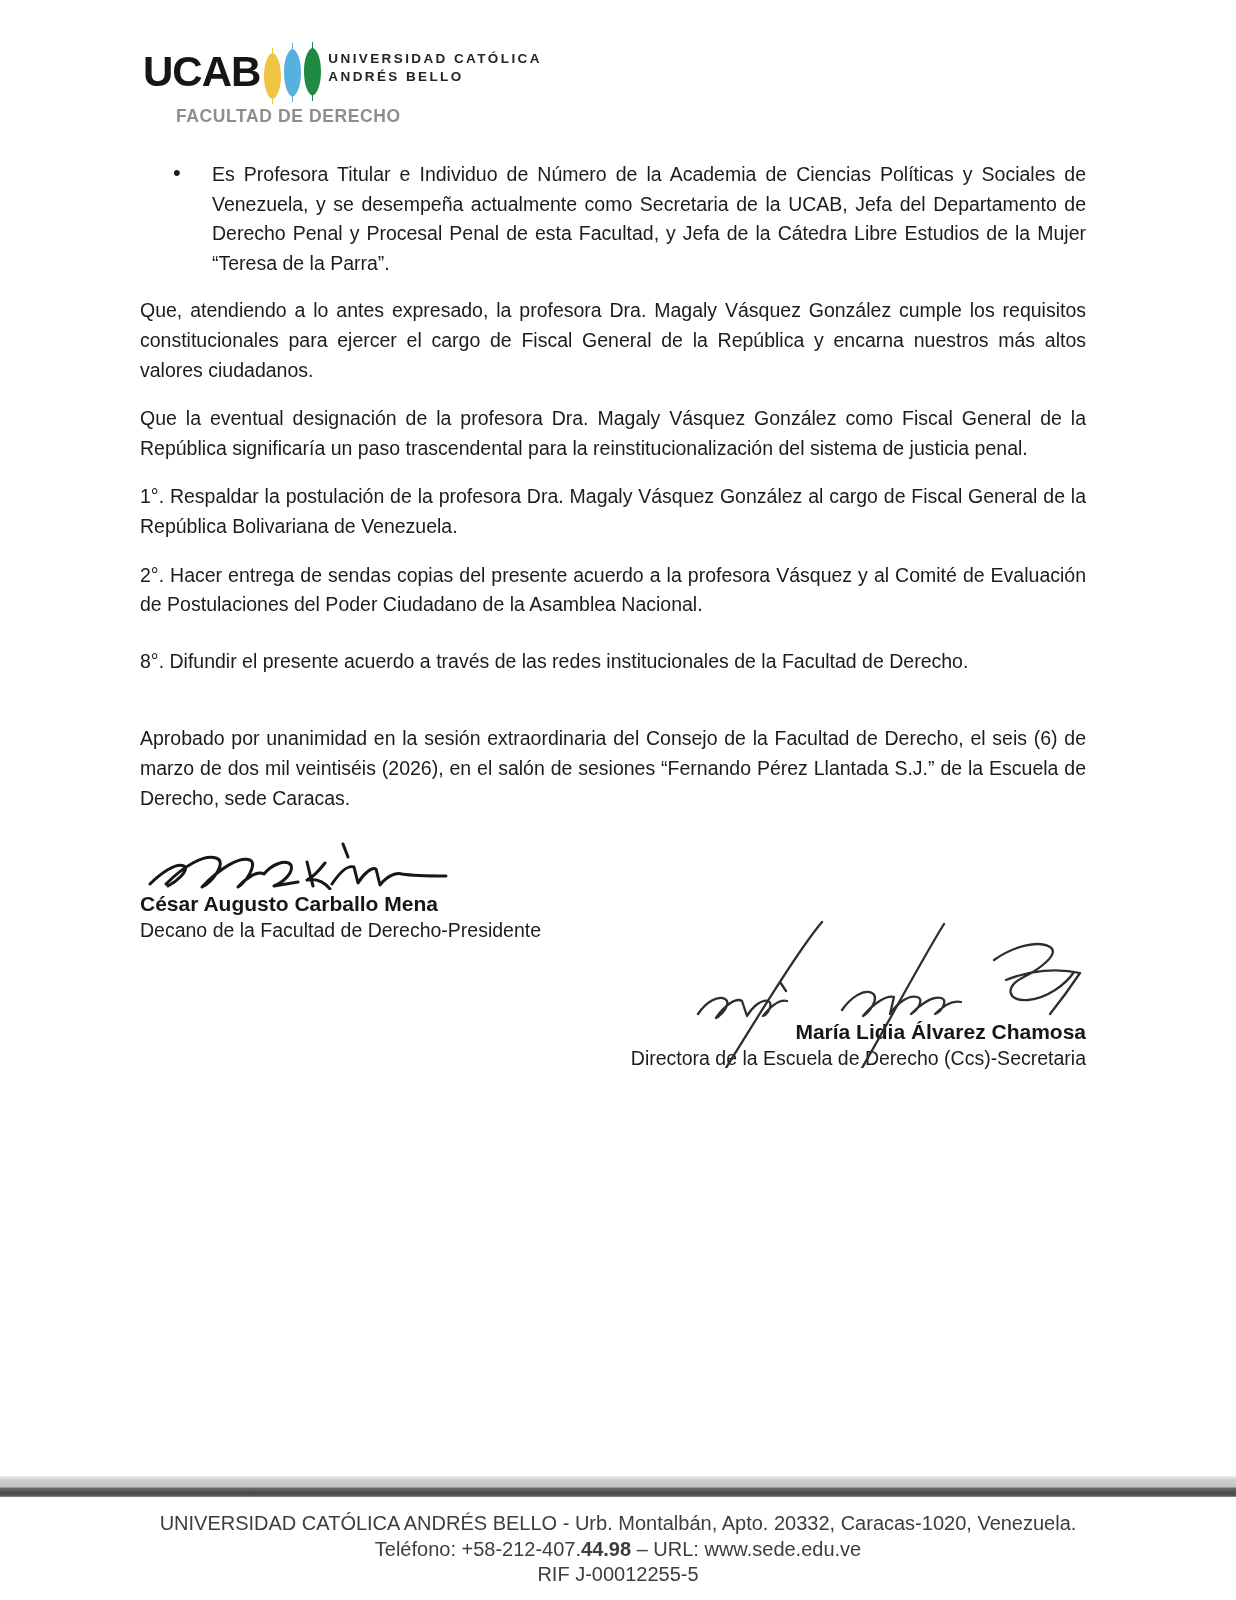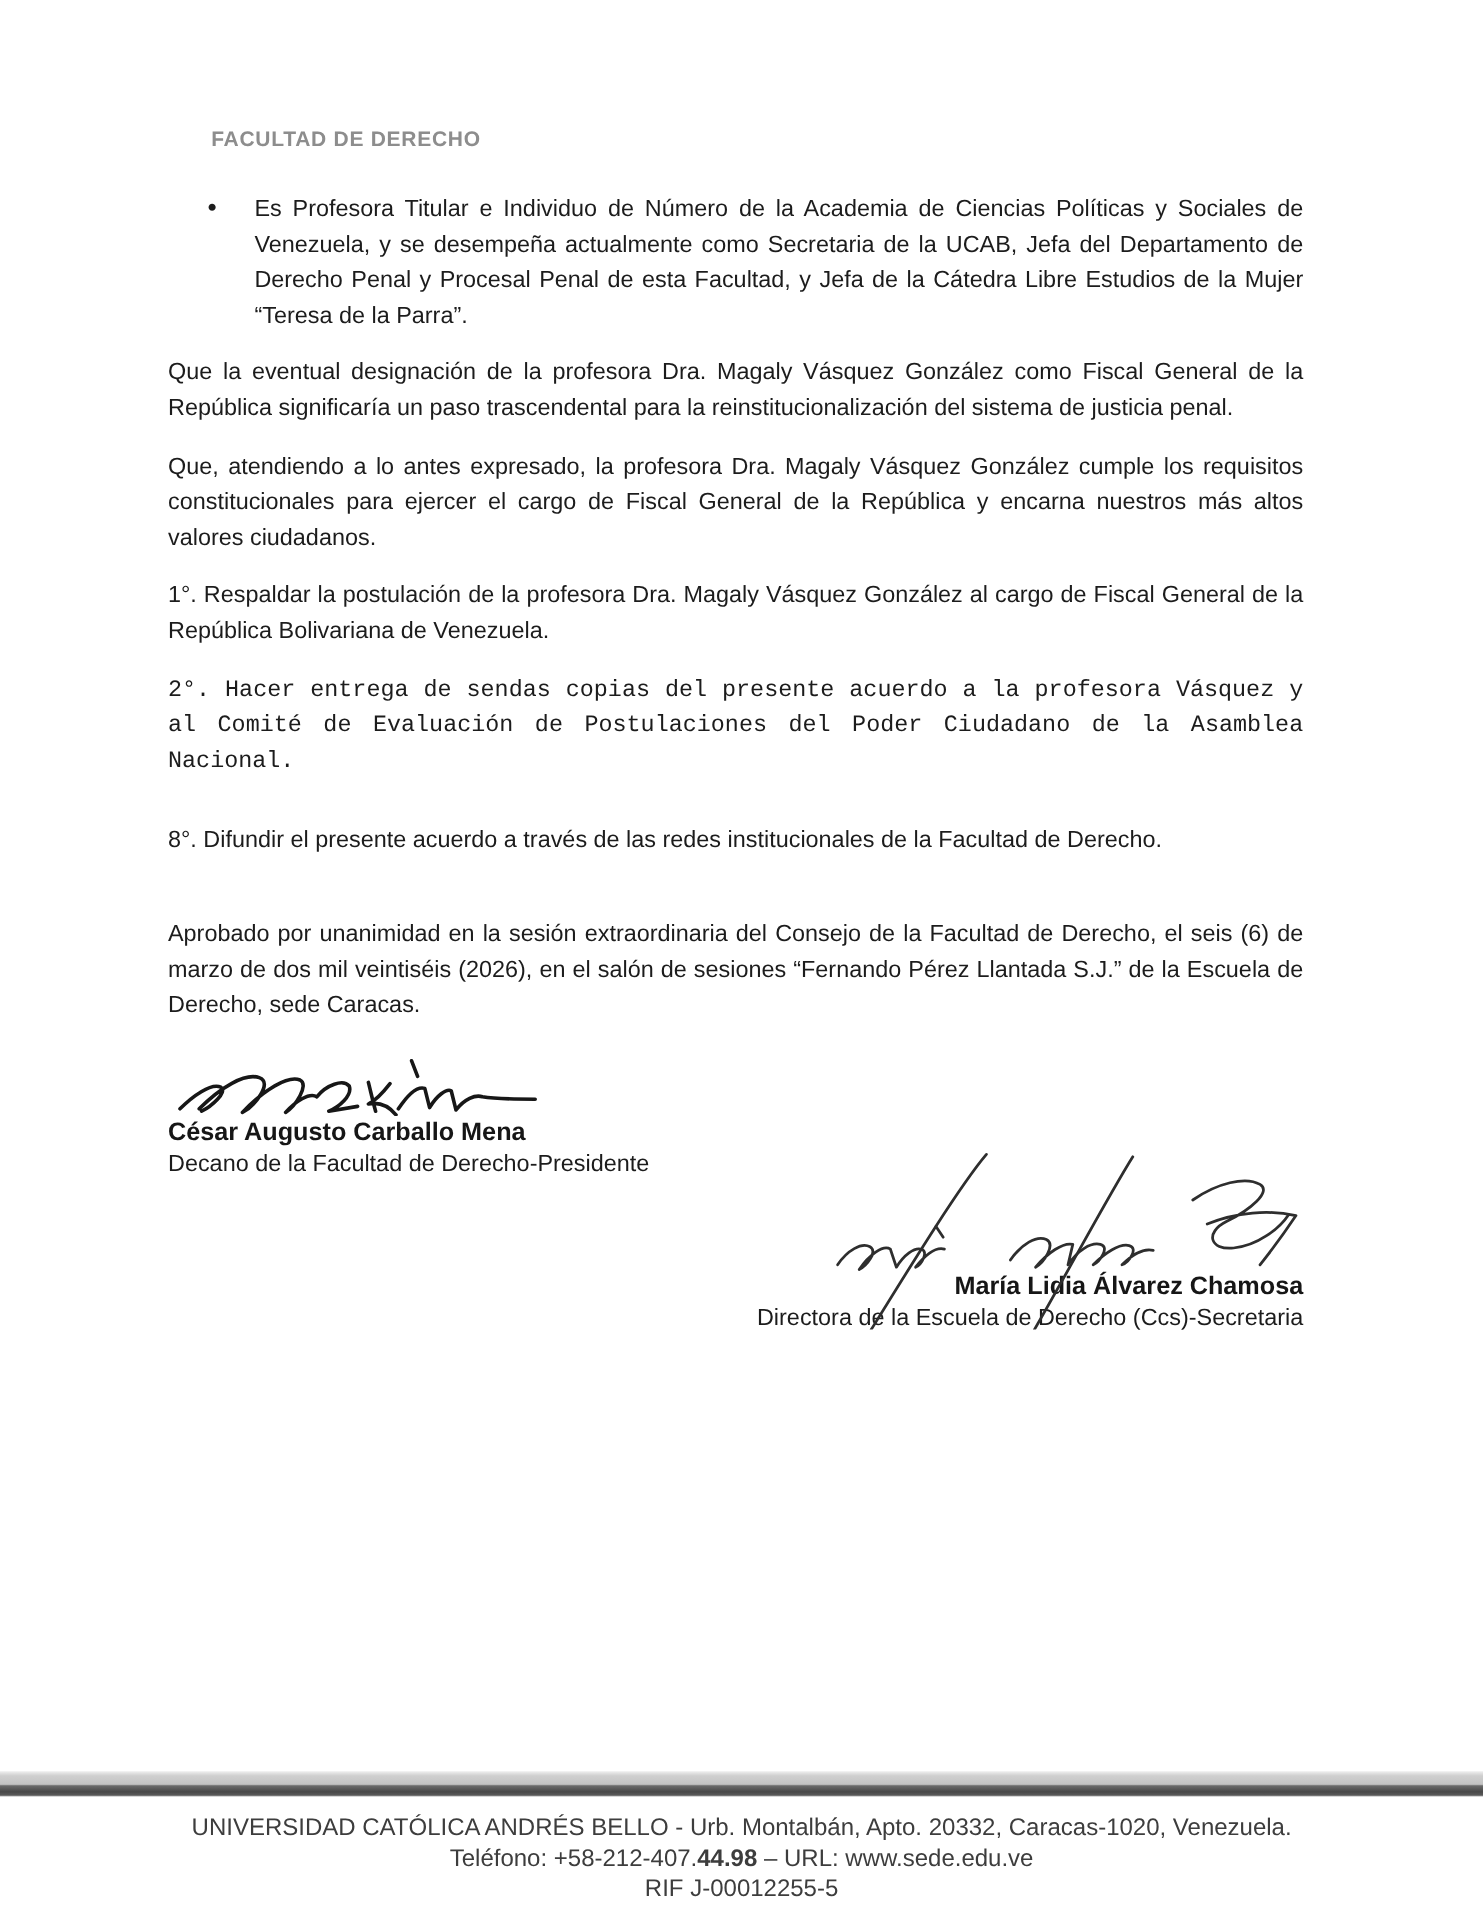--- a/index.html
+++ b/index.html
@@ -55,21 +55,21 @@
     position:absolute; left:33px; top:-2px;
     font-size:22px;
   }
   .resolve-heading {
     text-align:center; font-weight:700;
     font-size:20px; line-height:29.6px;
     margin:26px 0 22px 0;
     letter-spacing:0.2px;
   }
   .num-item-1 { }
-  .num-item-2 { margin-bottom:37px;font-family:Liberation Mono, monospace; }
+  .num-item-2 { margin-bottom:27px; }
   .num-item-3 { margin-bottom:48px; }
 
   
   .sig1 { margin-top:8px; }
   .sig1 .scribble { display:block; margin-left:4px; }
   .sig-name { font-size:21px; font-weight:700; line-height:27px; color:#161616; }
   .sig-title { font-size:19.5px; line-height:27px; color:#1c1c1c; }
   .sig2 {
     position:relative;
     margin-top:74px;
@@ -94,32 +94,46 @@
     font-size:20px; line-height:25.5px;
     color:#3d3d3d;
   }
   .footer-text .bold { font-weight:700; }
 </style>
 </head>
 <body>
 
 <div class="page">
 
+  <div class="logo-row">
+    <span class="logo-ucab">UCAB</span>
+    <svg class="logo-mark" width="58" height="66" viewBox="0 0 58 66">
+      <g stroke="none">
+        <path d="M9,6 L9,11 C13.5,13 17,22 17,34 C17,46 13.5,55 9,57 L9,62 L8,62 L8,57 C3.5,55 0,46 0,34 C0,22 3.5,13 8,11 L8,6 Z" fill="#efc544"></path>
+        <path d="M29,1 L29,7 C33.5,9 37,18 37,30.5 C37,43 33.5,52.5 29,54.5 L29,60 L28,60 L28,54.5 C23.5,52.5 20,43 20,30.5 C20,18 23.5,9 28,7 L28,1 Z" fill="#56b1df"></path>
+        <path d="M49,0 L49,6 C53.5,8 57,17 57,29.5 C57,42 53.5,51.5 49,53.5 L49,59 L48,59 L48,53.5 C43.5,51.5 40,42 40,29.5 C40,17 43.5,8 48,6 L48,0 Z" fill="#1f8a44"></path>
+      </g>
+    </svg>
+    <div class="logo-names">
+      <div>UNIVERSIDAD CATÓLICA</div>
+      <div>ANDRÉS BELLO</div>
+    </div>
+  </div>
   <div class="faculty-line">FACULTAD DE DERECHO</div>
 
   <div class="content">
 
     <div class="para bullet-item">
       <span class="marker">•</span>
       <span>Es Profesora Titular e Individuo de Número de la Academia de Ciencias Políticas y Sociales de Venezuela, y se desempeña actualmente como Secretaria de la UCAB, Jefa del Departamento de Derecho Penal y Procesal Penal de esta Facultad, y Jefa de la Cátedra Libre Estudios de la Mujer “Teresa de la Parra”.</span>
     </div>
 
+    <p class="para">Que, atendiendo a lo antes expresado, la profesora Dra. Magaly Vásquez González cumple los requisitos constitucionales para ejercer el cargo de Fiscal General de la República y encarna nuestros más altos valores ciudadanos.</p>
+
     <p class="para">Que la eventual designación de la profesora Dra. Magaly Vásquez González como Fiscal General de la República significaría un paso trascendental para la reinstitucionalización del sistema de justicia penal.</p>
-
-    <p class="para">Que, atendiendo a lo antes expresado, la profesora Dra. Magaly Vásquez González cumple los requisitos constitucionales para ejercer el cargo de Fiscal General de la República y encarna nuestros más altos valores ciudadanos.</p>
 
 
     <p class="para num-item-1">1°. Respaldar la postulación de la profesora Dra. Magaly Vásquez González al cargo de Fiscal General de la República Bolivariana de Venezuela.</p>
     <p class="para num-item-2">2°. Hacer entrega de sendas copias del presente acuerdo a la profesora Vásquez y al Comité de Evaluación de Postulaciones del Poder Ciudadano de la Asamblea Nacional.</p>
     <p class="para num-item-3">8°. Difundir el presente acuerdo a través de las redes institucionales de la Facultad de Derecho.</p>
 
     <p class="para">Aprobado por unanimidad en la sesión extraordinaria del Consejo de la Facultad de Derecho, el seis (6) de marzo de dos mil veintiséis (2026), en el salón de sesiones “Fernando Pérez Llantada S.J.” de la Escuela de Derecho, sede Caracas.</p>
 
     <div class="sig1">
       <svg class="scribble" width="310" height="58" viewBox="0 0 310 58">

